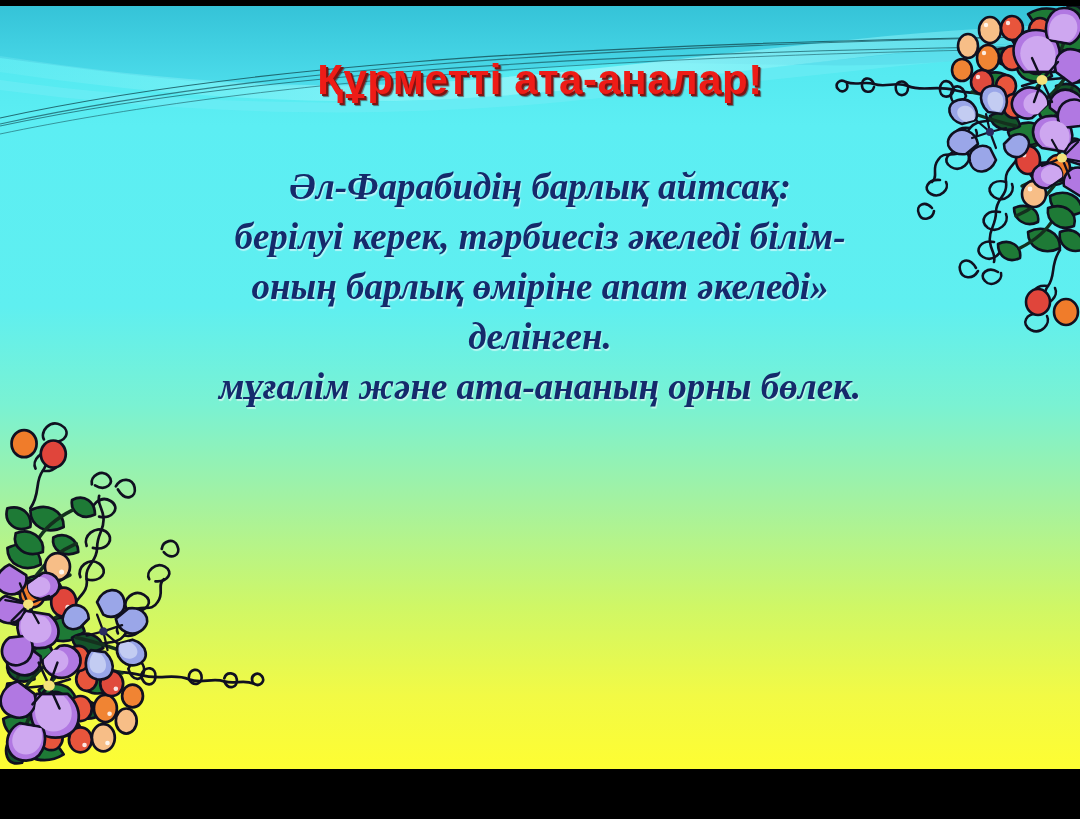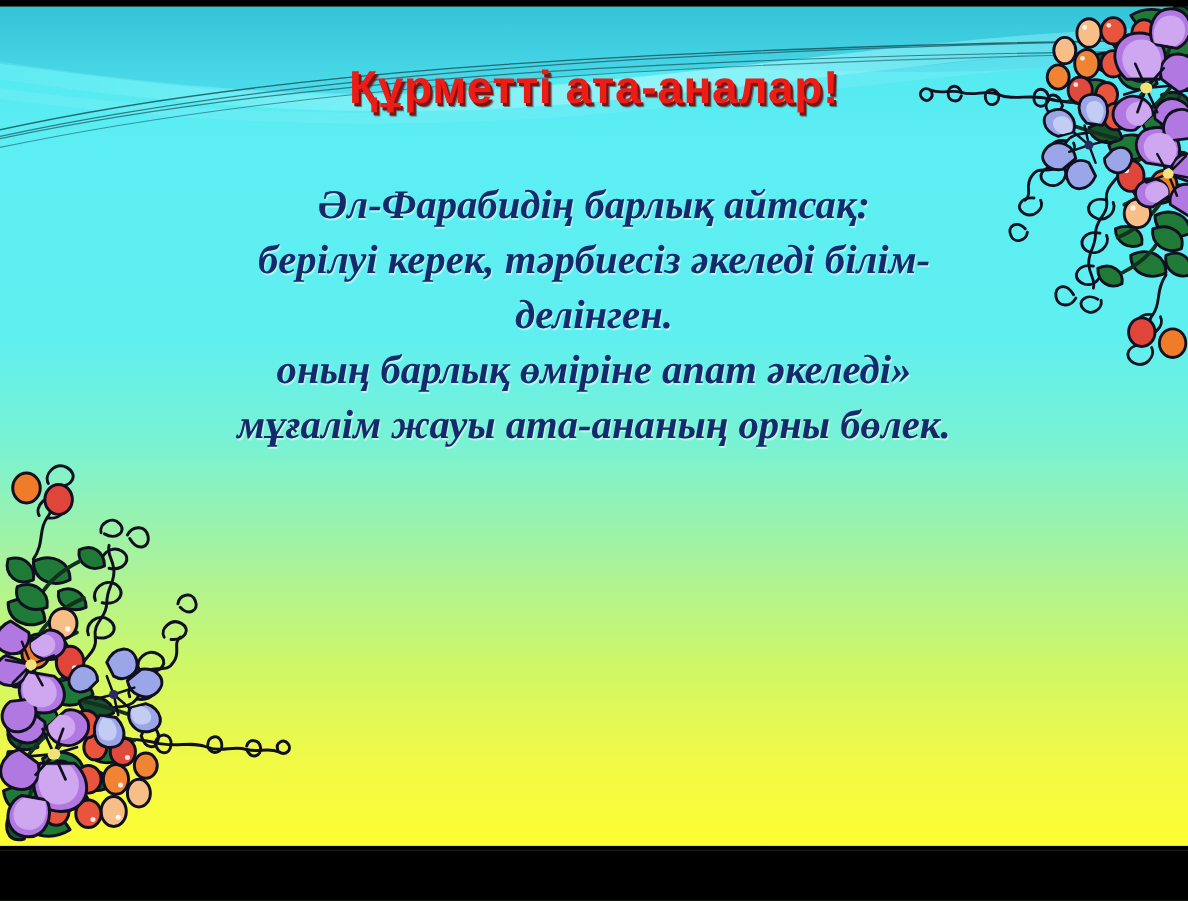--- a/index.html
+++ b/index.html
@@ -5,21 +5,21 @@
   html, body {
     margin: 0;
     padding: 0;
     background: #000;
   }
   #slide {
     position: relative;
     width: 1080px;
     height: 773px;
     overflow: hidden;
-    background: #86efac;
+    background: #ffffff;
     font-family: "Liberation Sans", sans-serif;
   }
 
   
   #bg {
     position: absolute;
     left: 0;
     top: 6px;
     width: 1080px;
     height: 809px;
@@ -130,23 +130,23 @@
   <svg style="position:absolute;left:0;top:6px;width:1080px;height:180px;z-index:30" viewBox="0 0 1080 180" preserveAspectRatio="none">
     <path d="M0,118 C240,66 560,40 1080,30" fill="none" stroke="#1B5A63" stroke-width="1.1" opacity="0.75"></path>
     <path d="M0,128 C250,76 580,50 1080,42" fill="none" stroke="#1B5A63" stroke-width="1" opacity="0.6"></path>
   </svg>
 
   <div id="title">Құрметті ата-аналар!</div>
 
   <div id="body-text">
     <span class="ln">Әл-Фарабидің барлық айтсақ:</span>
     <span class="ln">берілуі керек, тәрбиесіз әкеледі білім-</span>
+    <span class="ln">оның барлық өміріне апат әкеледі»</span>
     <span class="ln">делінген.</span>
-    <span class="ln">оның барлық өміріне апат әкеледі»</span>
-    <span class="ln">мұғалім жауы ата-ананың орны бөлек.</span>
+    <span class="ln">мұғалім және ата-ананың орны бөлек.</span>
   </div>
 
   <div class="corner" id="corner-tr">
     <svg viewBox="0 0 270 350">
       <g stroke="#101020" stroke-width="2.6" stroke-linecap="round" stroke-linejoin="round">
 
         <g fill="none">
           <path d="M214,96 C186,92 160,96 138,90 C120,85 106,92 92,86
                    C80,81 70,88 58,84 C48,81 40,86 30,82"></path>
           <path d="M30,82 c-6,-4 -12,2 -8,7 c4,5 11,1 9,-5"></path>

